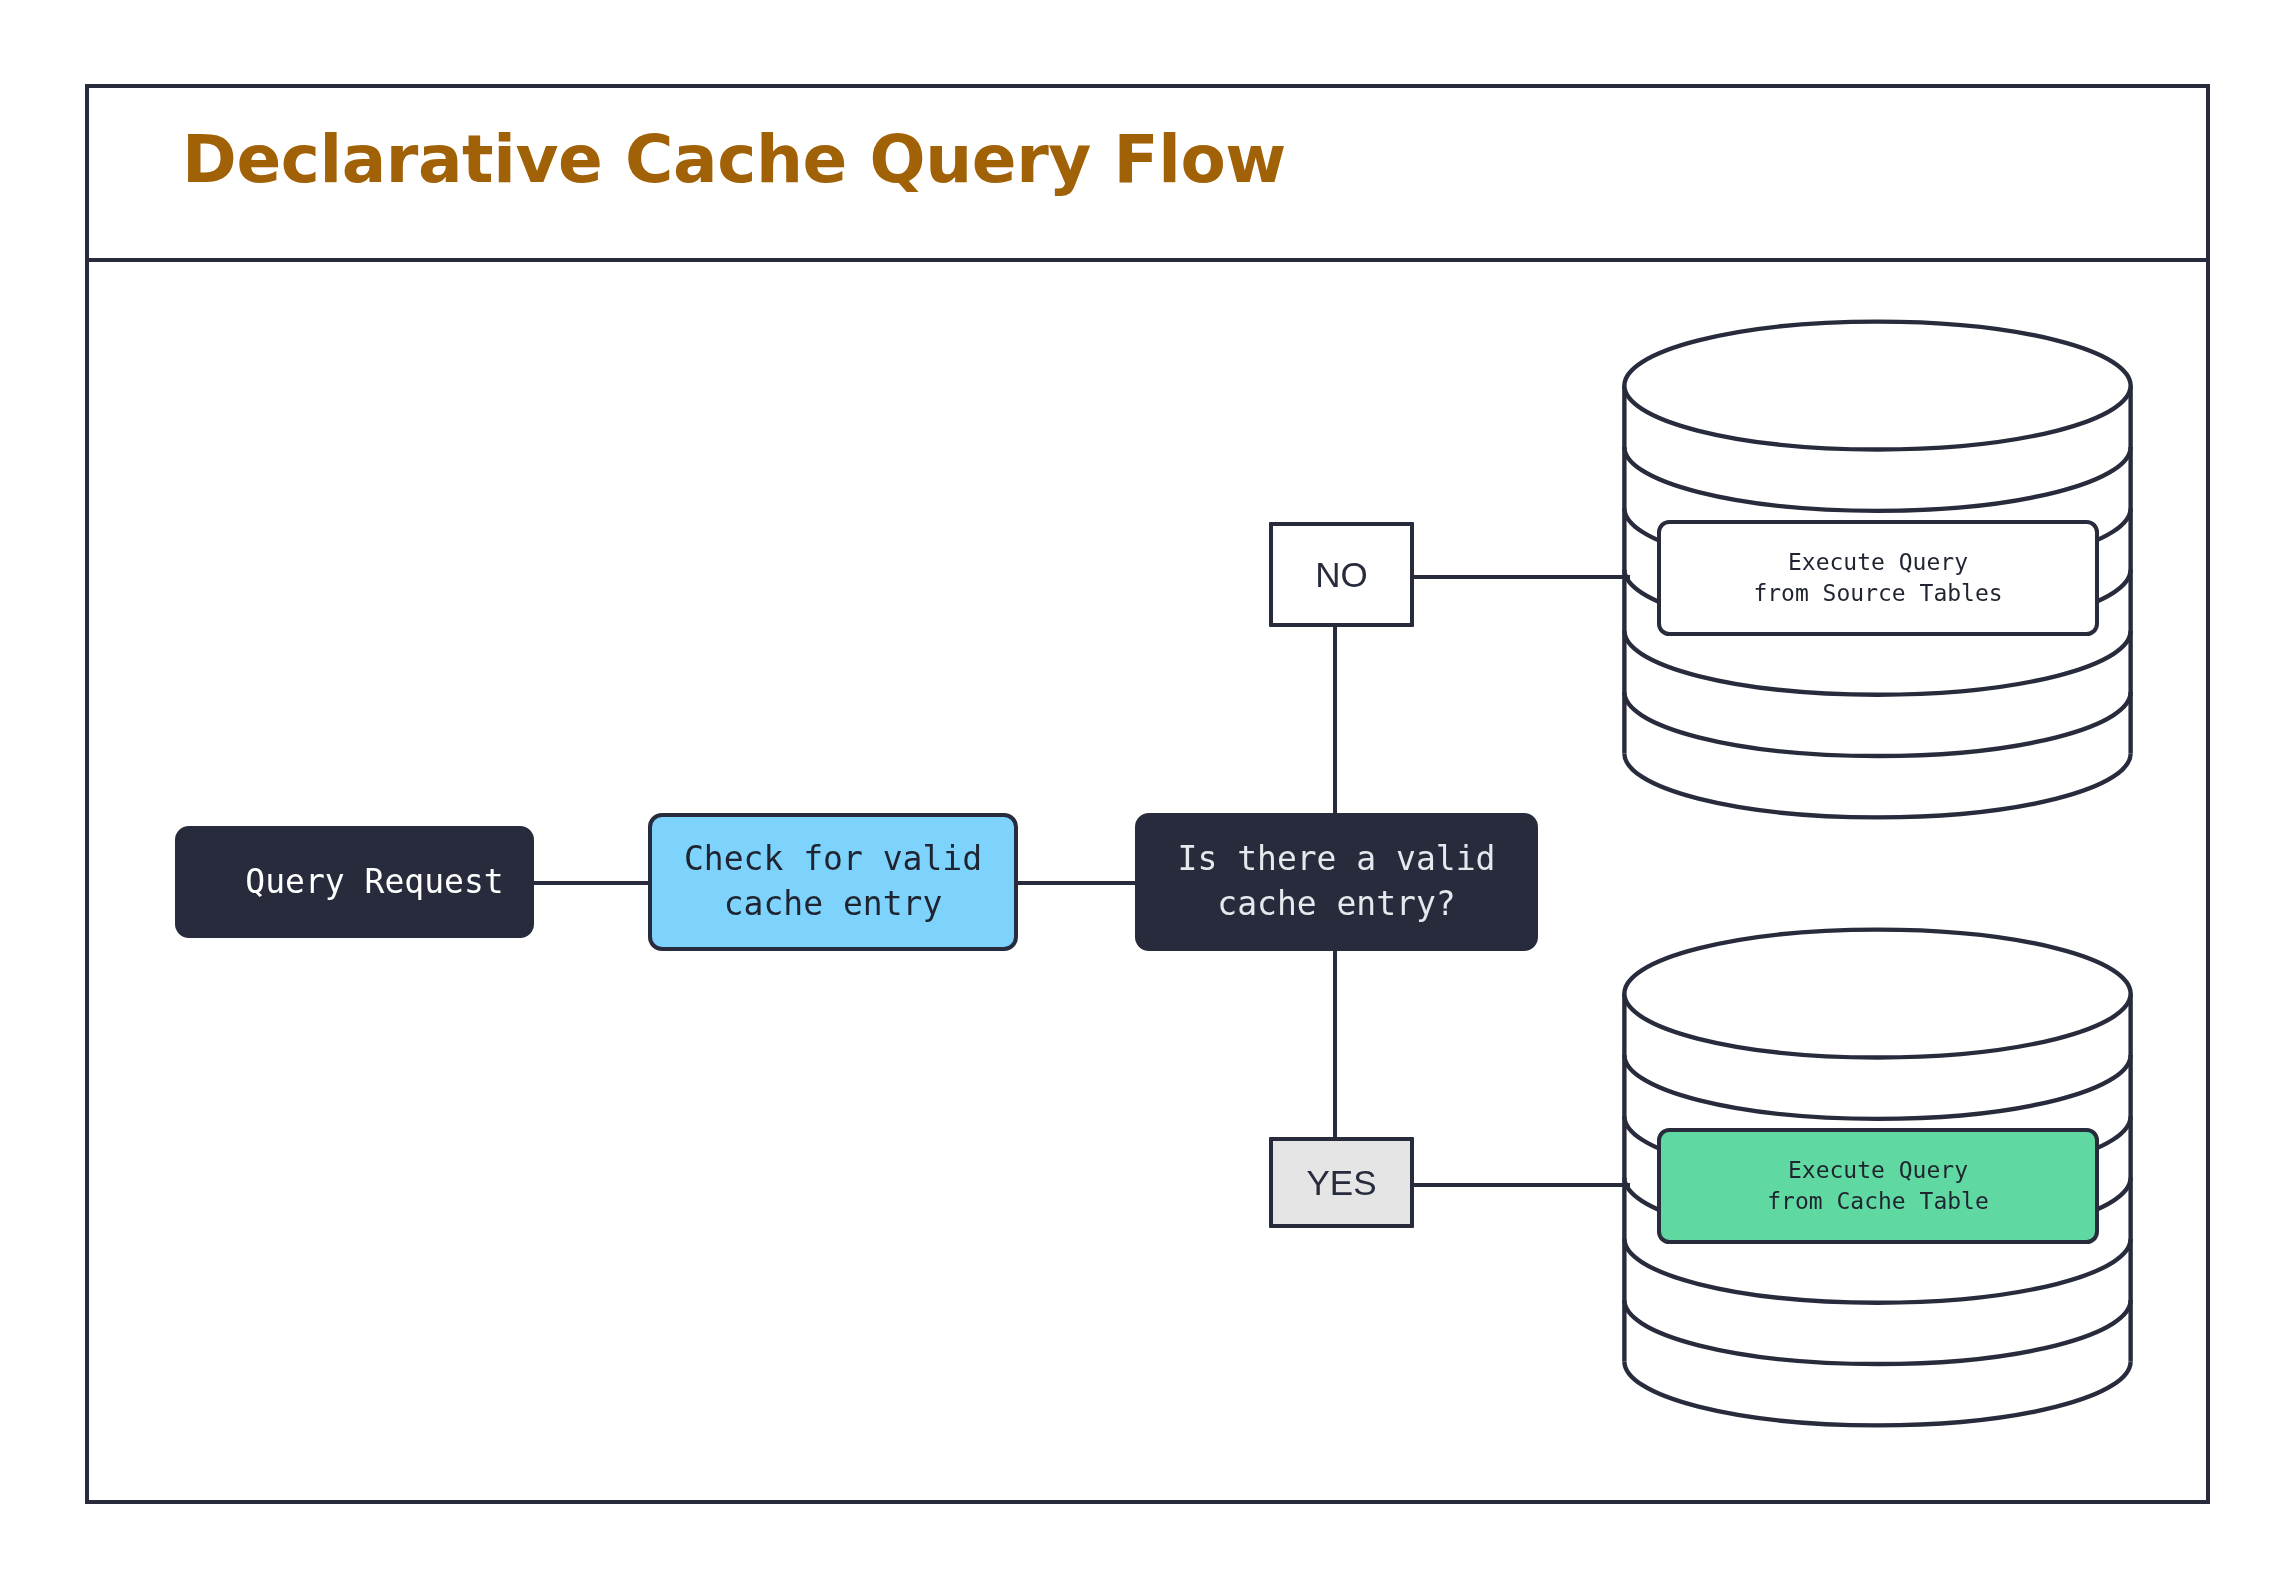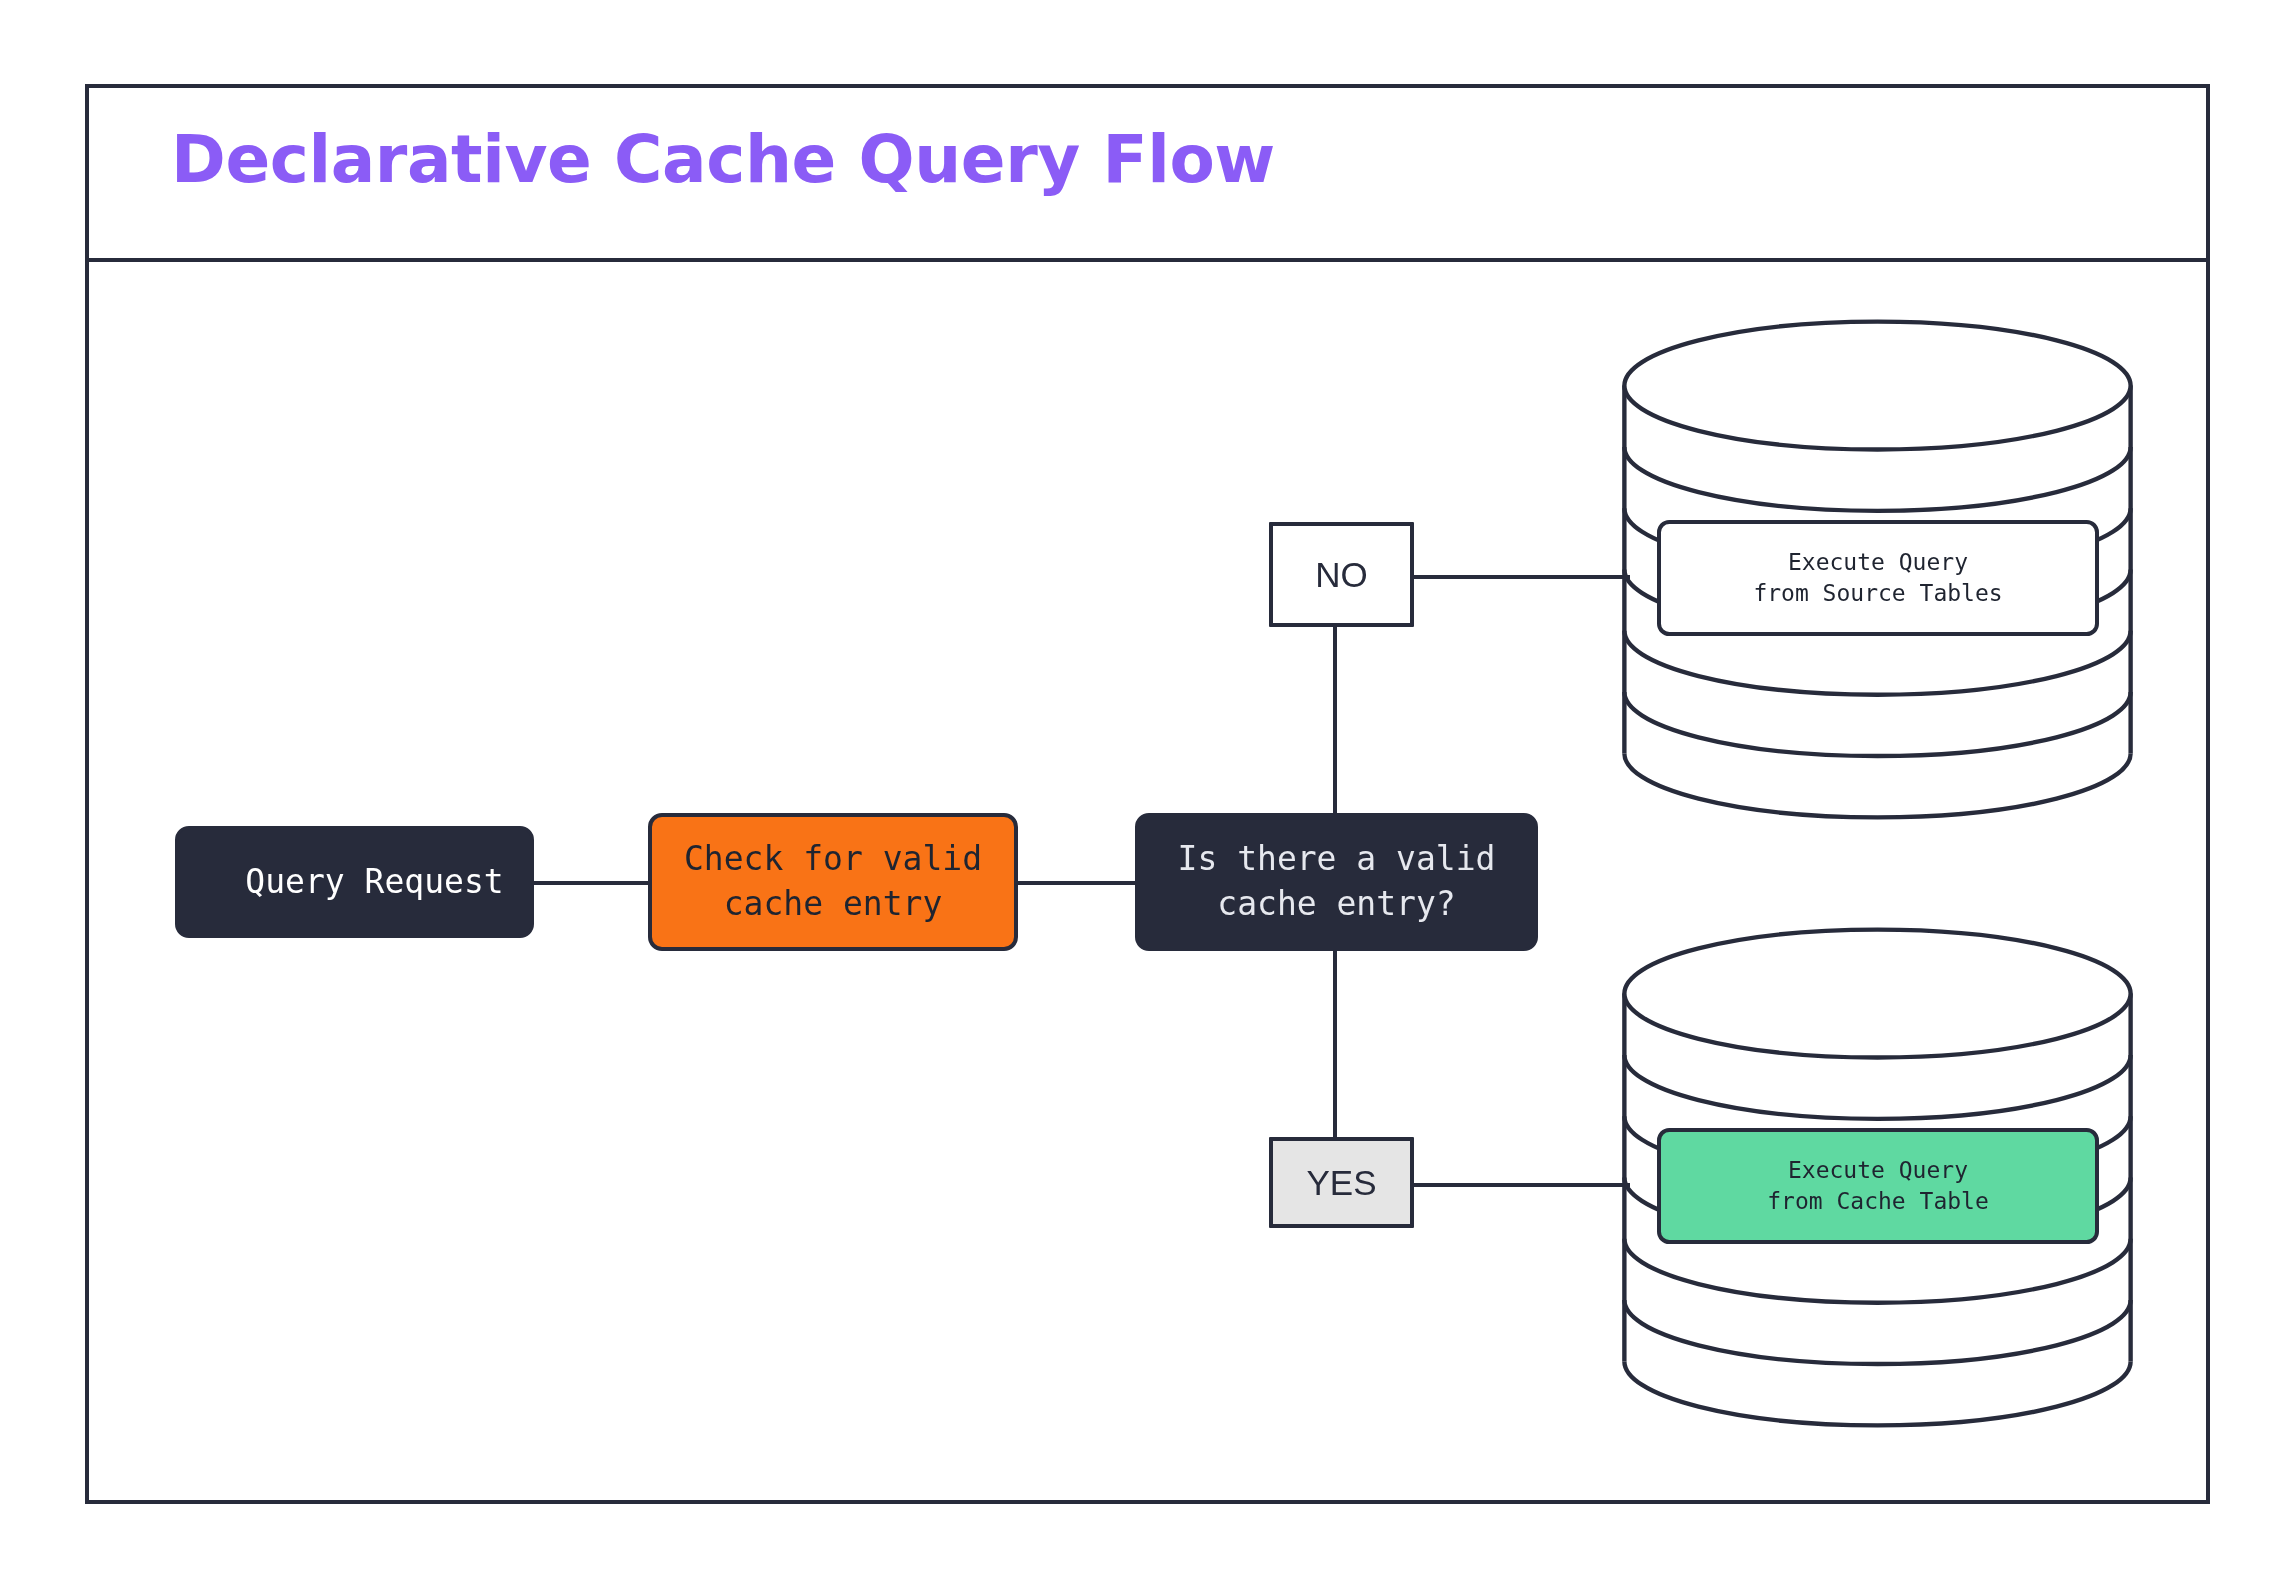--- a/index.html
+++ b/index.html
@@ -37,27 +37,27 @@
     position: absolute;
     left: 0;
     top: 0;
     width: 100%;
     height: 174px;
     border-bottom: 4.4px solid #272b3b;
     box-sizing: border-box;
   }
   .title-text {
     position: absolute;
-    left: 82px;
+    left: 93px;
     top: 33px;
     font-family: "DejaVu Sans", sans-serif;
     font-weight: bold;
     font-size: 66px;
     letter-spacing: -0.4px;
-    color: #8b5cf6;
+    color: #a16207;
     white-space: nowrap;
   }
 
   
   .node {
     position: absolute;
     box-sizing: border-box;
     display: flex;
     align-items: center;
     justify-content: center;
@@ -71,21 +71,21 @@
   .node.dark {
     background: #272b3b;
     color: #e6e8ee;
     border: 3.5px solid #272b3b;
   }
   .node.dark.start {
     color: #ffffff;
     padding-left: 40px;
   }
   .node.green {
-    background: #f97316;
+    background: #7dd3fc;
     color: #1f2430;
     border: 4.4px solid #272b3b;
   }
 
   
   .edge-label {
     position: absolute;
     box-sizing: border-box;
     display: flex;
     align-items: center;

